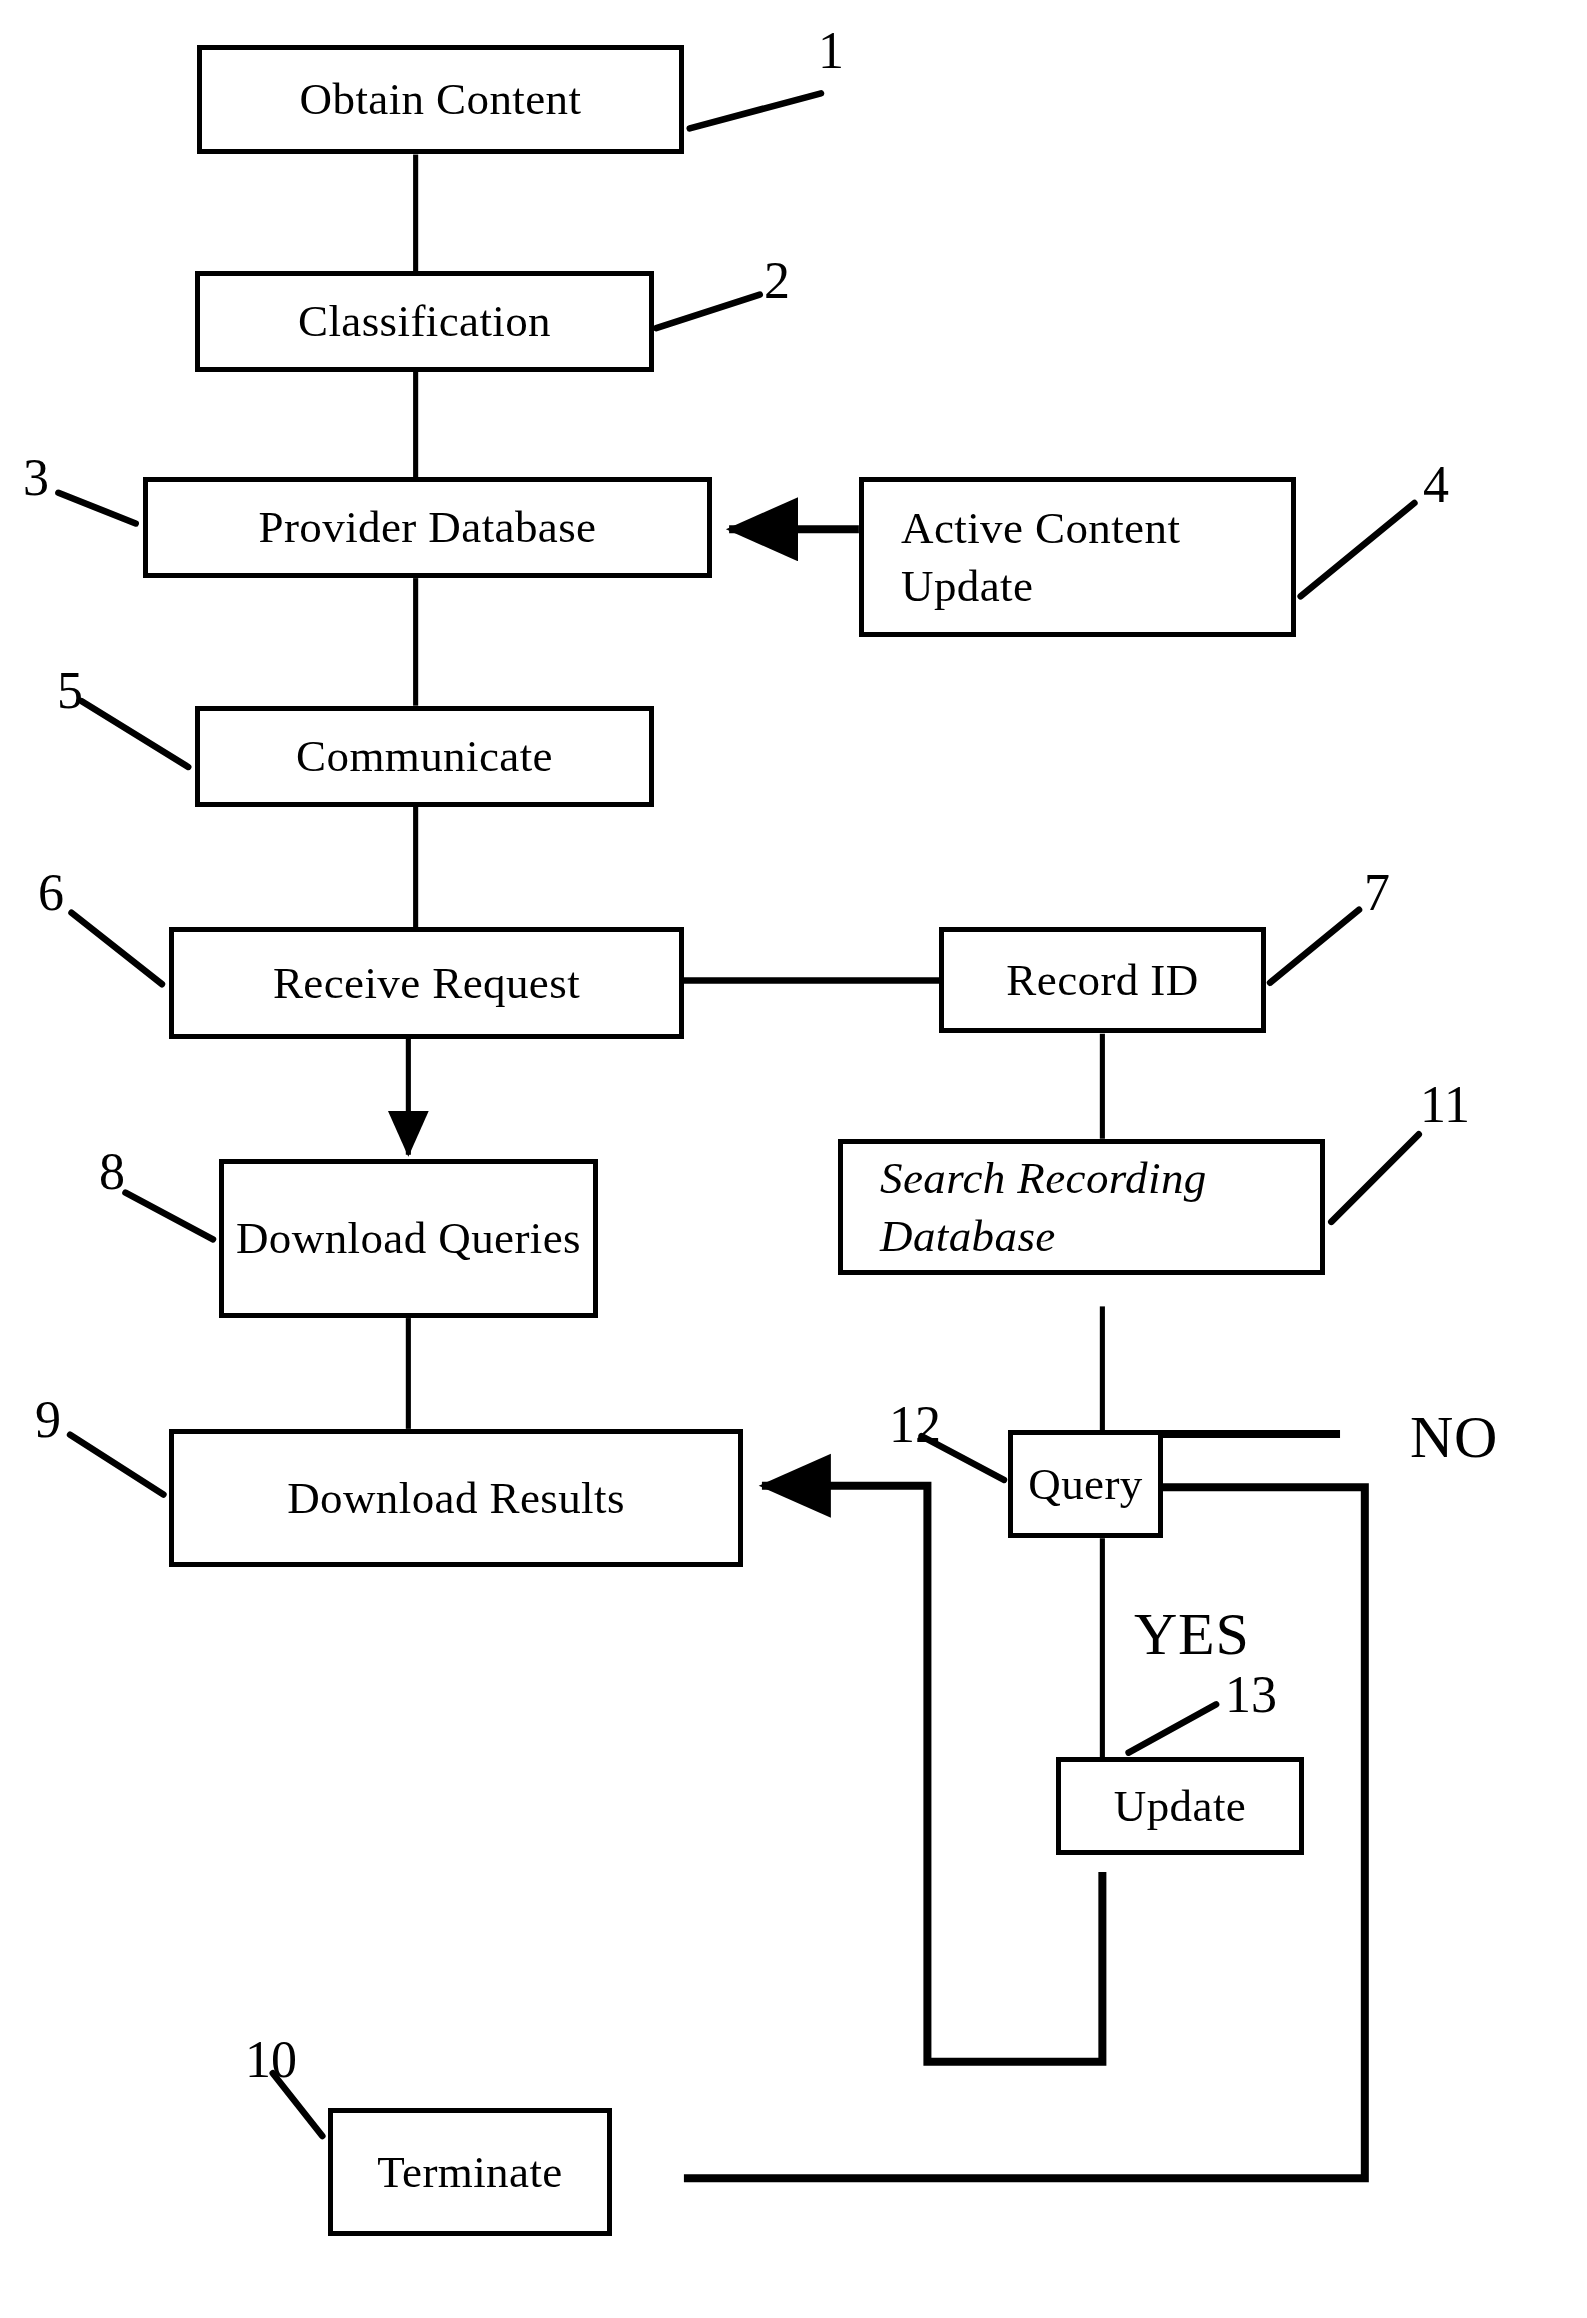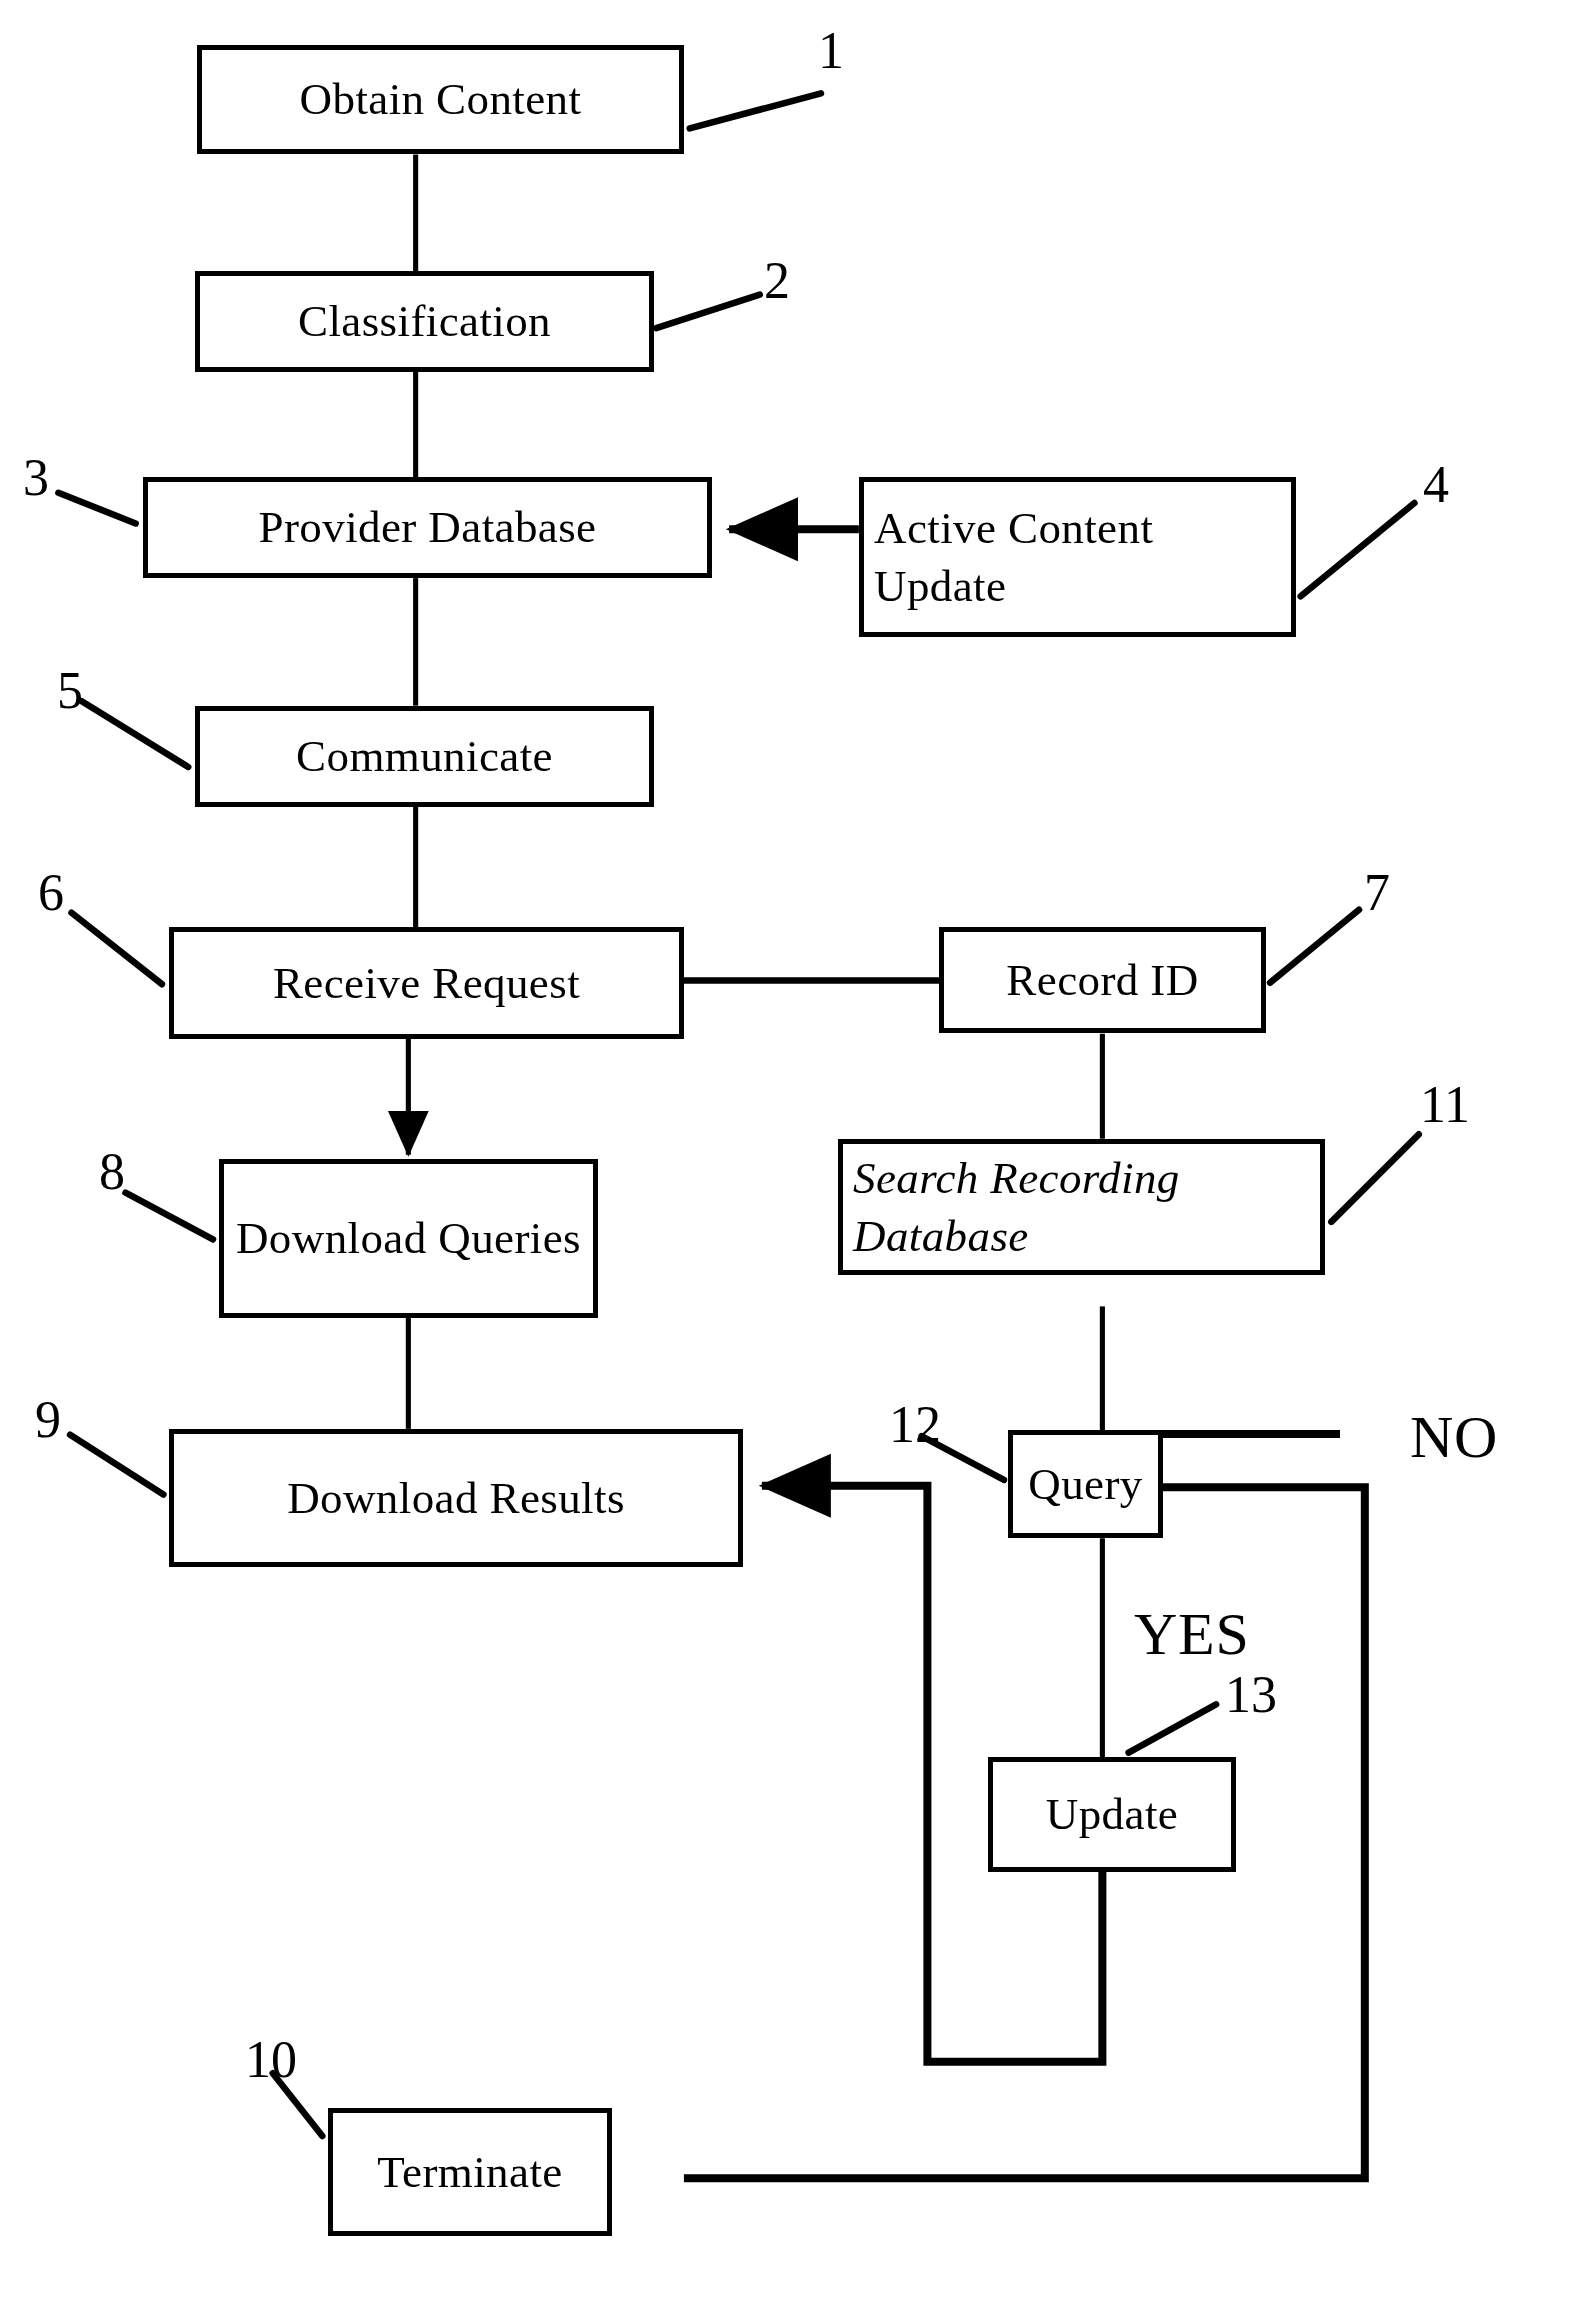--- a/index.html
+++ b/index.html
@@ -44,20 +44,21 @@
     box-sizing: border-box;
     font-size: 45px;
     letter-spacing: 0.4px;
   }
   .node.align-left {
     justify-content: flex-start;
   }
   .node.align-left .nodelabel {
     text-align: left;
     padding-left: 10px;
+    margin-left: 27px;
   }
   .ref {
     position: absolute;
     color: #000000;
     font-size: 52px;
     line-height: 1;
     z-index: 4;
     white-space: nowrap;
   }
   .branch {
@@ -156,21 +157,21 @@
   </div>
   <div class="node align-left" style="left: 838px; top: 1139px; width: 487px; height: 136px; font-style: italic;">
     <span class="nodelabel">Search Recording Database</span>
   </div>
   <div class="node" style="left: 169px; top: 1429px; width: 574px; height: 138px;">
     <span class="nodelabel">Download Results</span>
   </div>
   <div class="node" style="left: 1008px; top: 1430px; width: 155px; height: 108px;">
     <span class="nodelabel">Query</span>
   </div>
-  <div class="node" style="left: 988px; top: 1757px; width: 248px; height: 115px;">
+  <div class="node" style="left: 1056px; top: 1757px; width: 248px; height: 98px;">
     <span class="nodelabel">Update</span>
   </div>
   <div class="node" style="left: 328px; top: 2108px; width: 284px; height: 128px;">
     <span class="nodelabel">Terminate</span>
   </div>
 
   <div class="ref" style="left: 818px; top: 25px;">1</div>
   <div class="ref" style="left: 764px; top: 255px;">2</div>
   <div class="ref" style="left: 23px; top: 452px;">3</div>
   <div class="ref" style="left: 1423px; top: 459px;">4</div>

